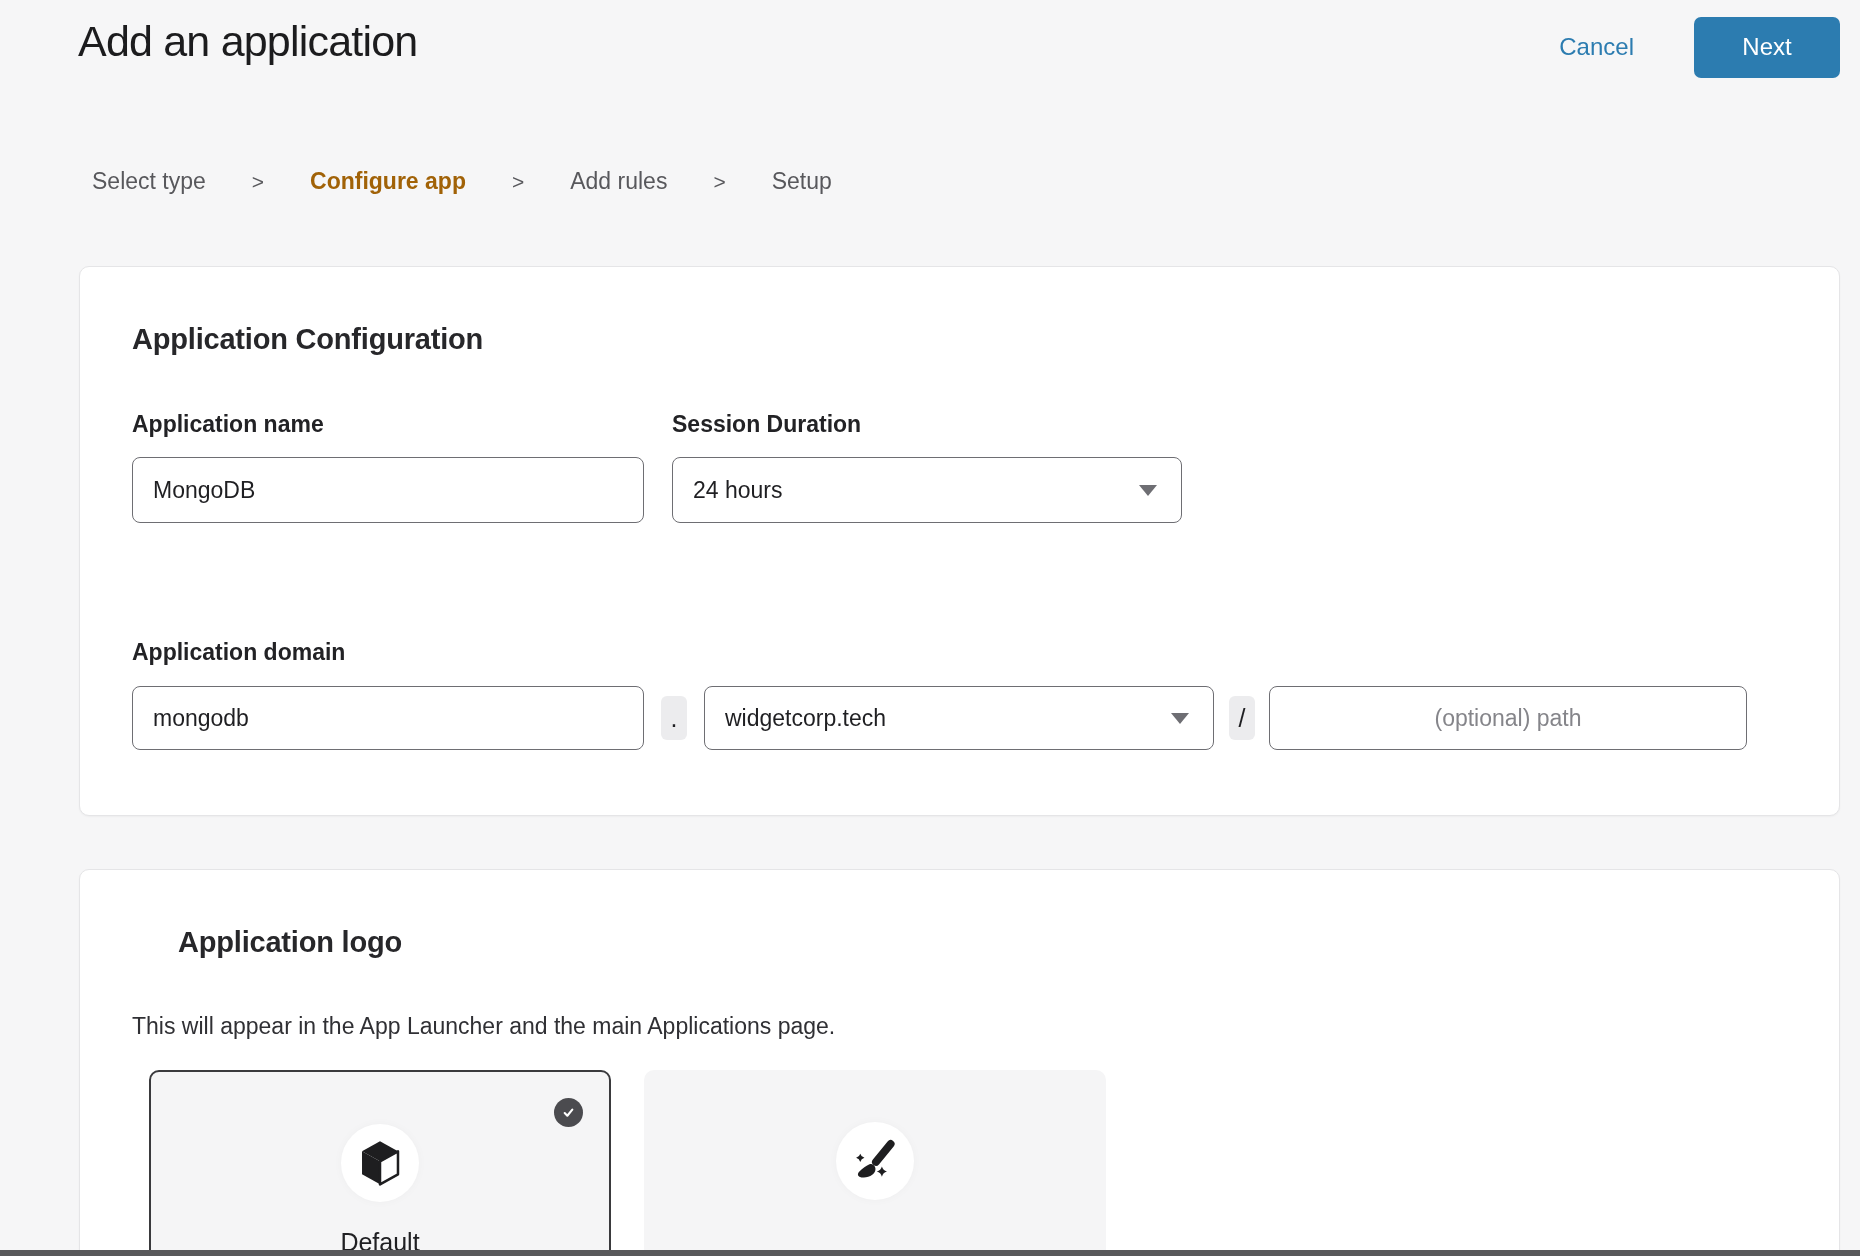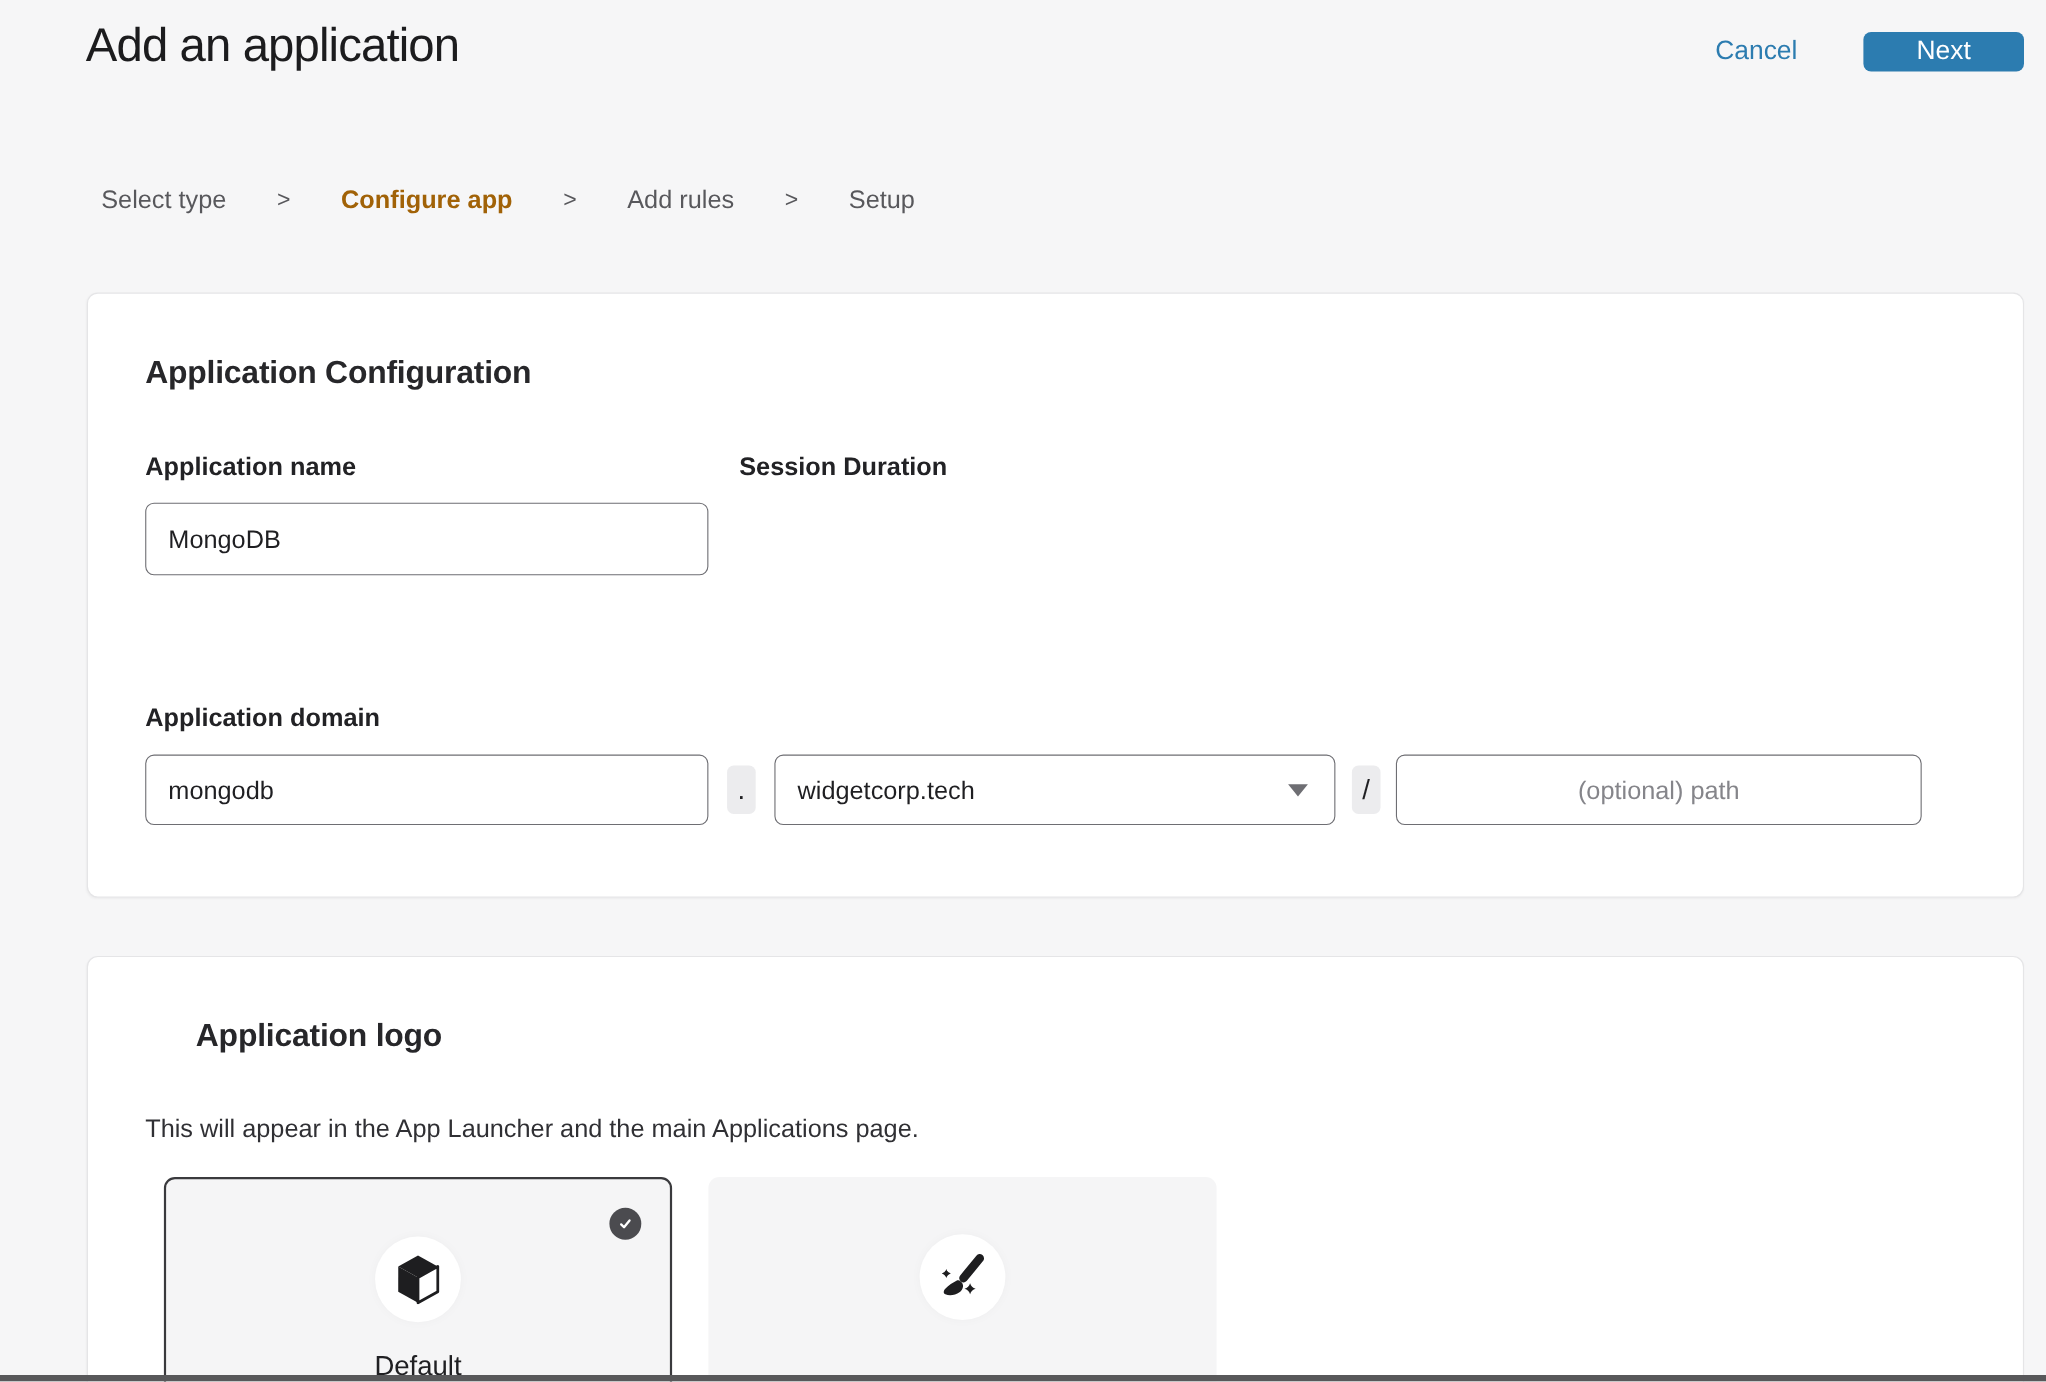--- a/index.html
+++ b/index.html
@@ -19,21 +19,21 @@
   }
   .header-actions {
     position:absolute; top:21px; right:20px; height:52px;
     display:flex; align-items:center; gap:60px;
   }
   .cancel-link {
     color:#2c7cb0; font-size:24px; text-decoration:none; cursor:pointer;
     background:none; border:none; font-family:inherit;
   }
   .next-button {
-    width:146px; height:36px; background:#2c7cb0; color:#ffffff;
+    width:146px; height:61px; background:#2c7cb0; color:#ffffff;
     border:none; border-radius:7px; font-size:24px; font-family:inherit;
     display:flex; align-items:center; justify-content:center; cursor:pointer;
   }
 
   
   .breadcrumb {
     position:absolute; left:92px; top:168px;
     display:flex; align-items:center; gap:46px;
     font-size:23px; color:#58585c;
   }
@@ -151,20 +151,24 @@
 </div>
 
 <div class="card card-config">
   <h2>Application Configuration</h2>
 
   <div class="field-label" style="left:52px; top:144px;">Application name</div>
   <div class="field-label" style="left:592px; top:144px;">Session Duration</div>
 
   <div class="row-1">
     <input class="text-input" type="text" value="MongoDB" style="">
+    <div class="select-box">
+      <span>24 hours</span>
+      <span class="chevron"></span>
+    </div>
   </div>
 
   <div class="field-label domain-label">Application domain</div>
 
   <div class="domain-row">
     <input class="text-input" type="text" style="width: 512px;" value="mongodb">
     <span class="sep-chip" style="margin:0 17px;">.</span>
     <div class="select-box" style="width:510px;">
       <span>widgetcorp.tech</span>
       <span class="chevron"></span>

